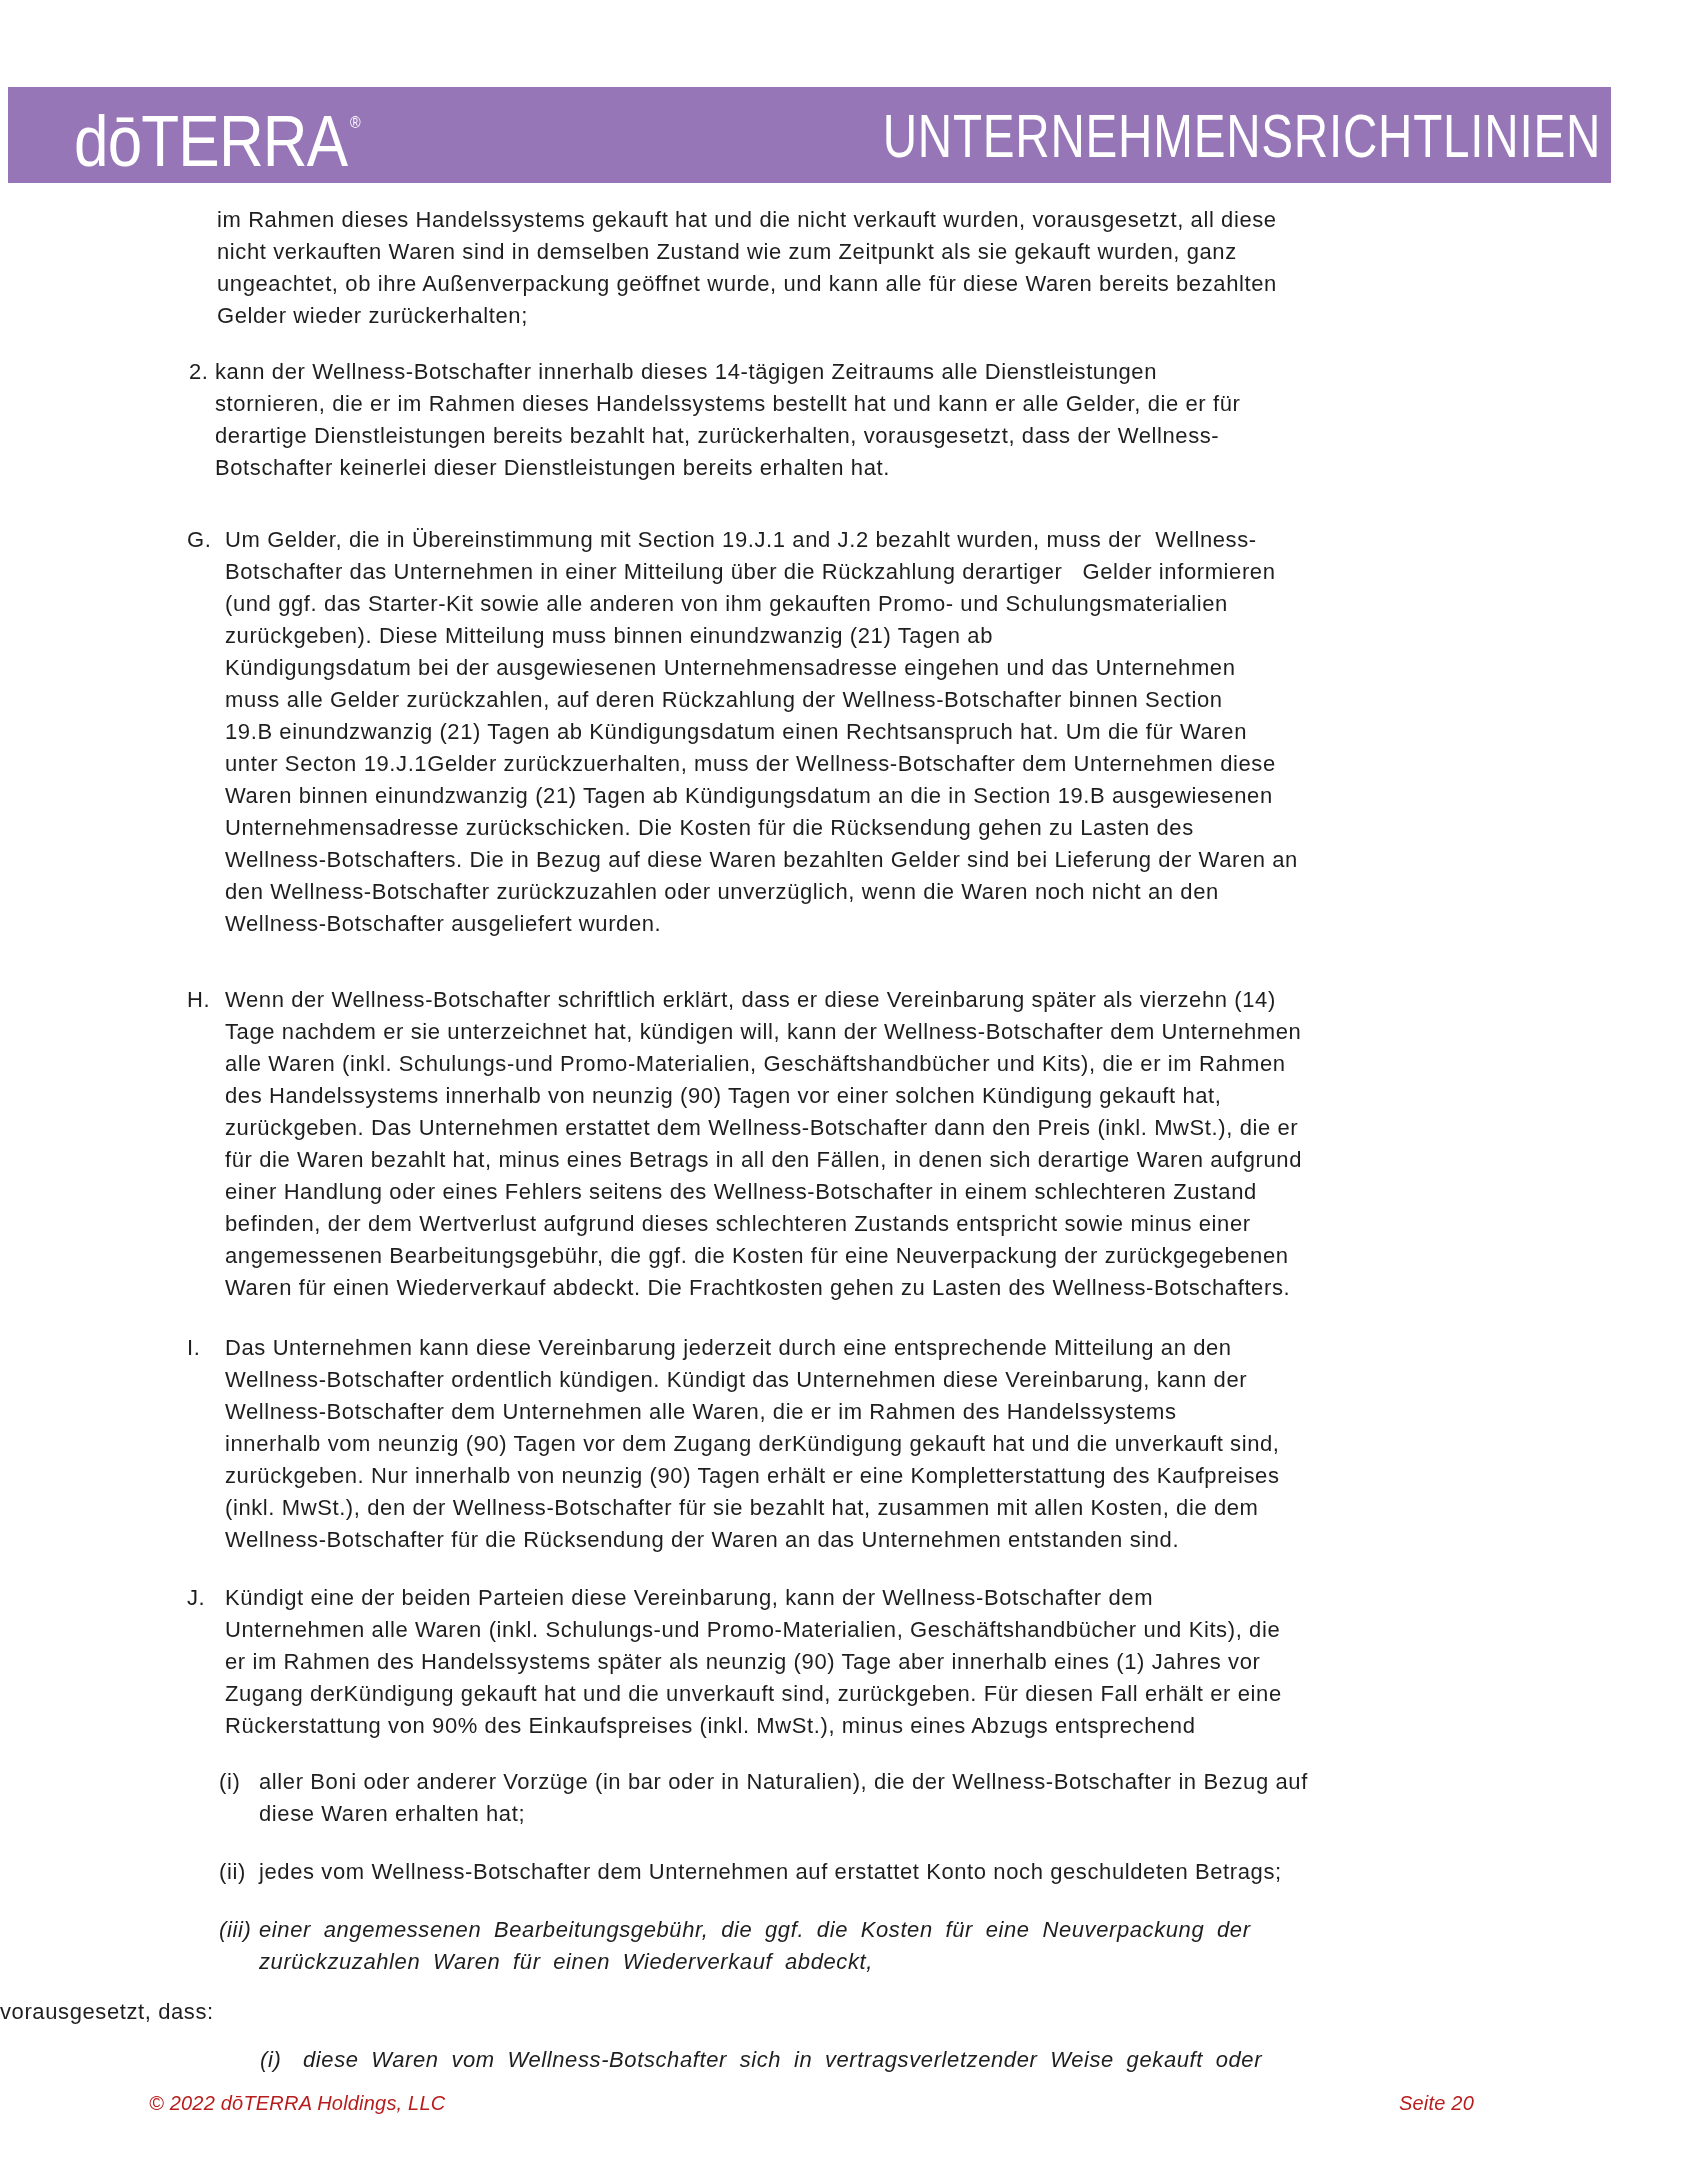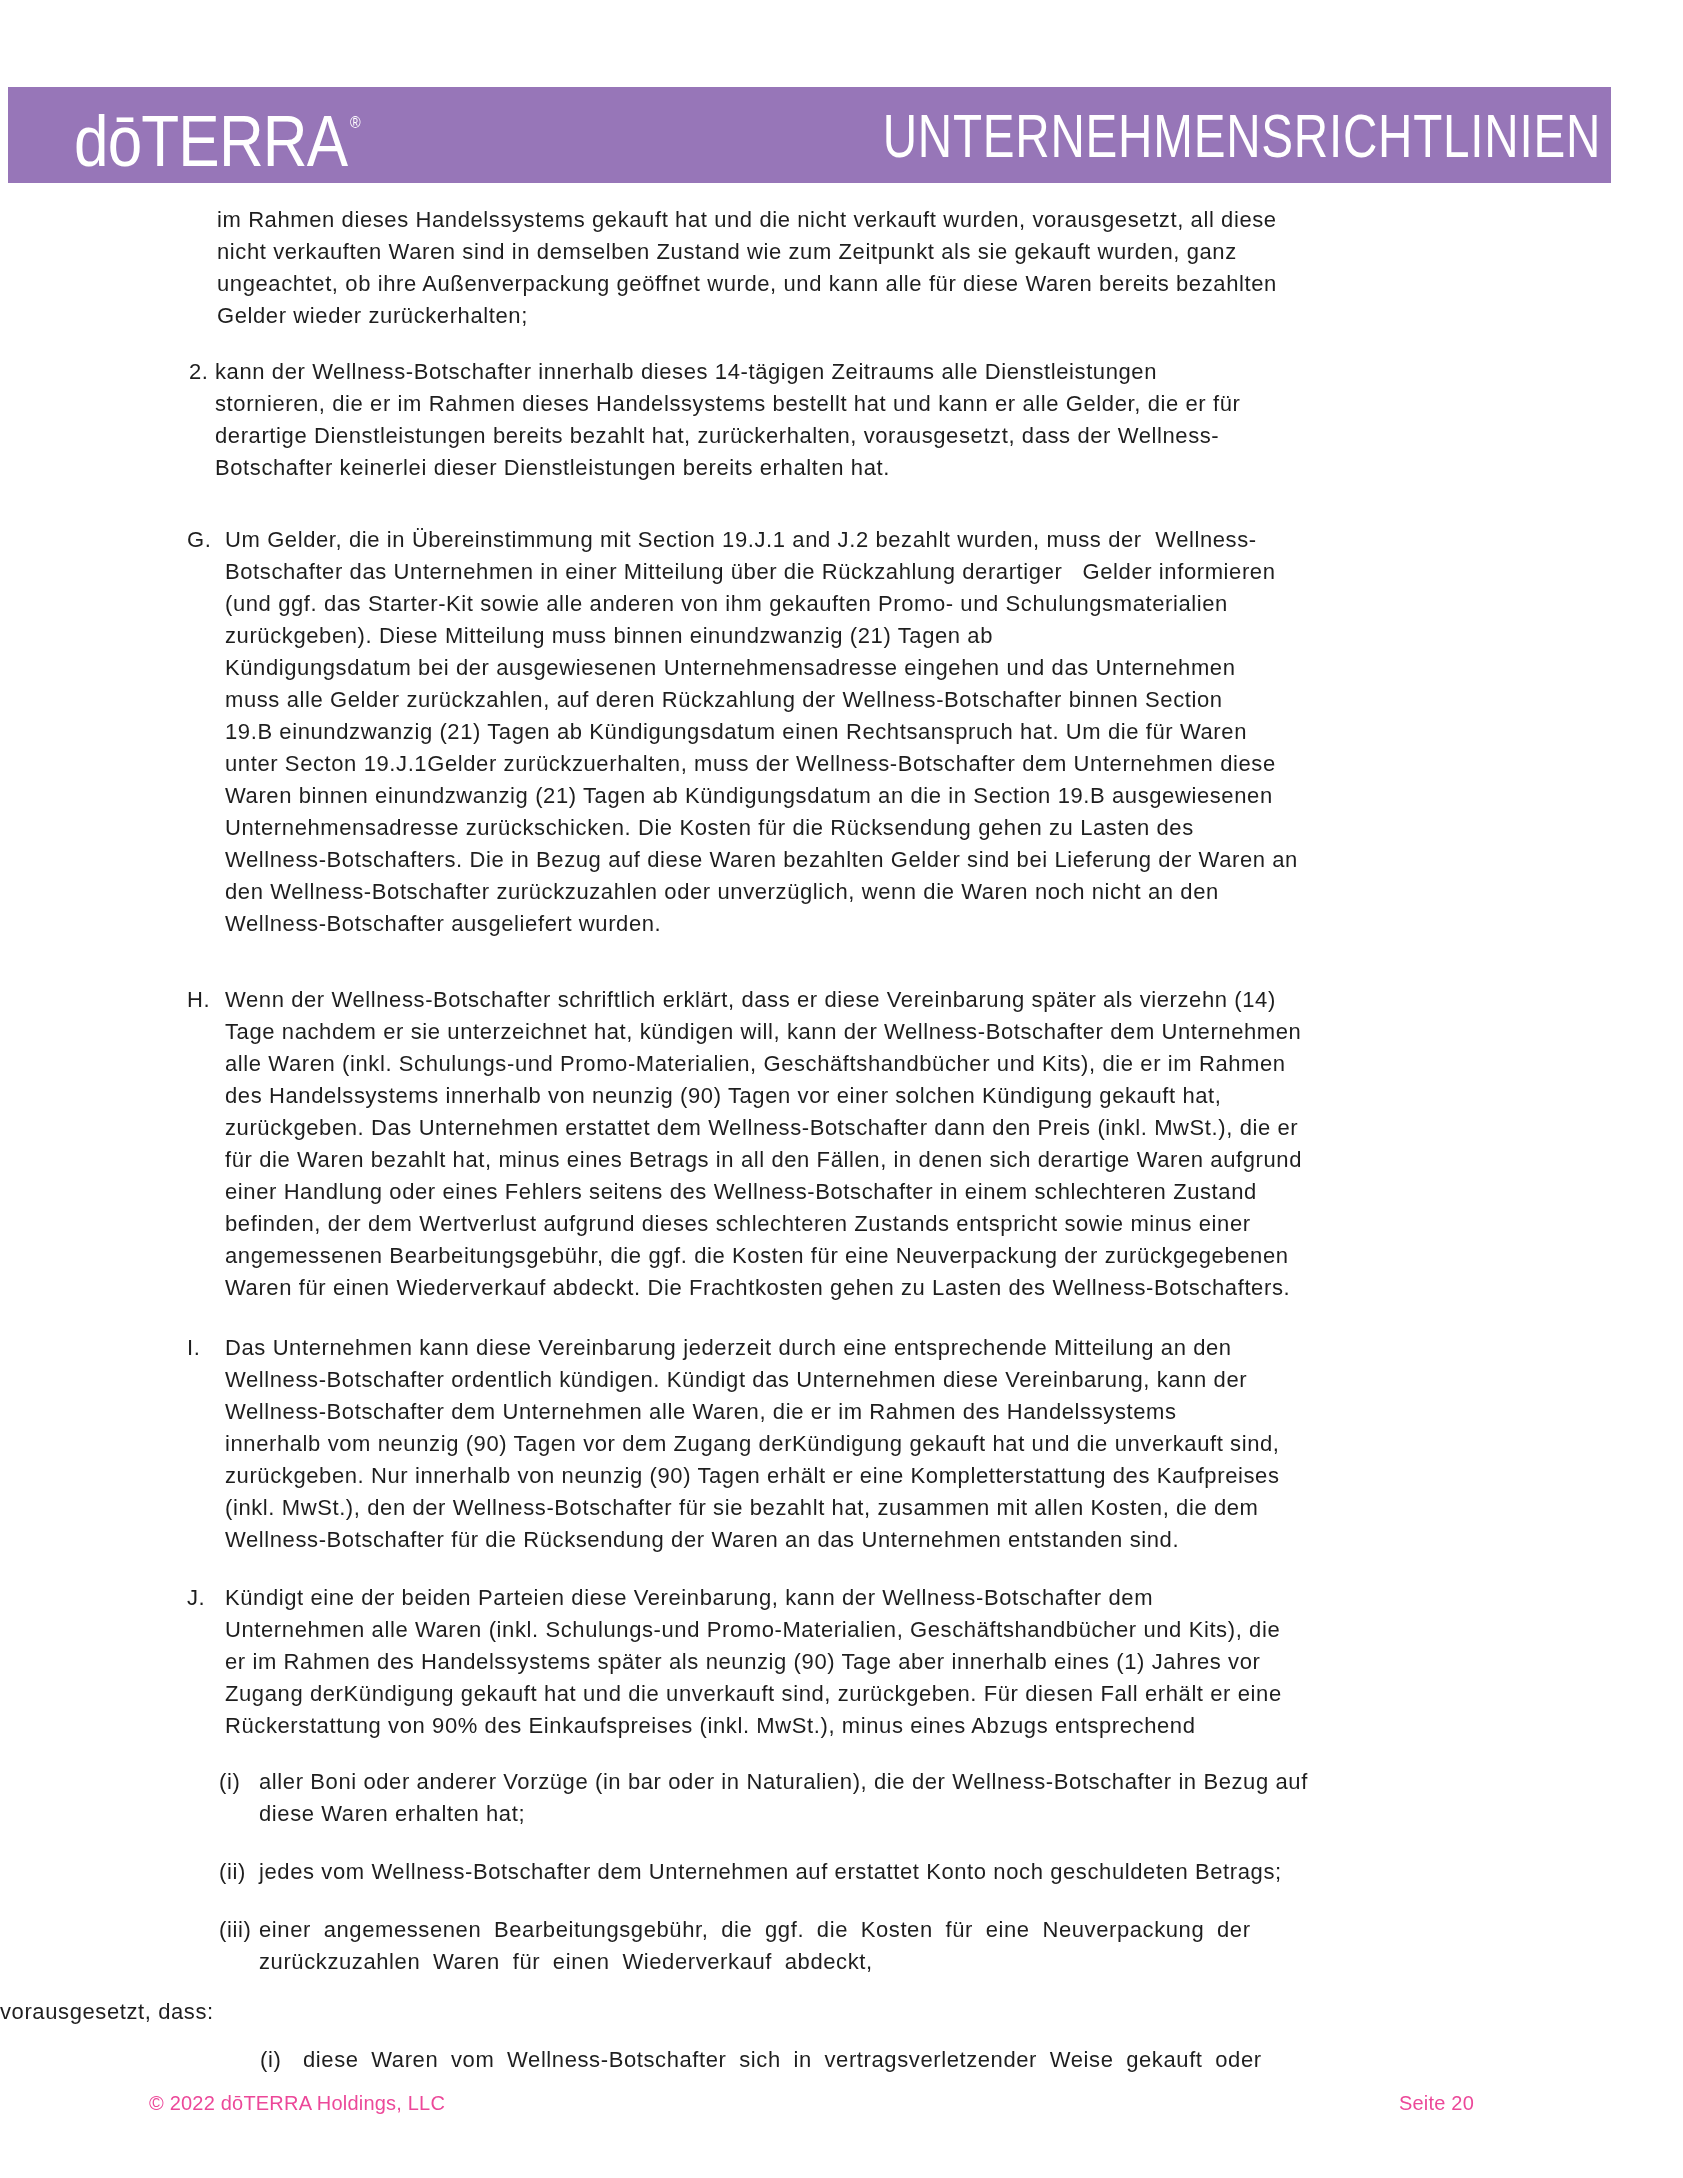--- a/index.html
+++ b/index.html
@@ -85,34 +85,35 @@
   .p-final  .lbl { left: -43px; }
 
   .m24 { margin-top: 24px; }
   .m26 { margin-top: 26px; }
   .m28 { margin-top: 28px; }
   .m40 { margin-top: 40px; }
   .m44 { margin-top: 44px; }
   .m18 { margin-top: 18px; }
   .m16 { margin-top: 16px; }
 
-  .ws  { word-spacing: 6px; }
+  .ws  { word-spacing: 6px; font-style: italic; }
 
   
   .footer {
     position: absolute;
     top: 2091px;
     left: 149px;
     right: 137px;
     display: flex;
     justify-content: space-between;
     font-size: 20px;
     line-height: 24px;
-    color: #ec4899;
+    color: #b91c1c;
     letter-spacing: 0.2px;
+    font-style: italic;
   }
 </style>
 </head>
 <body>
 
 <div class="page">
 
   <div class="band">
     <div class="logo"><span>dōTERRA</span><span class="reg">®</span></div>
     <div class="doc-title">UNTERNEHMENSRICHTLINIEN</div>

